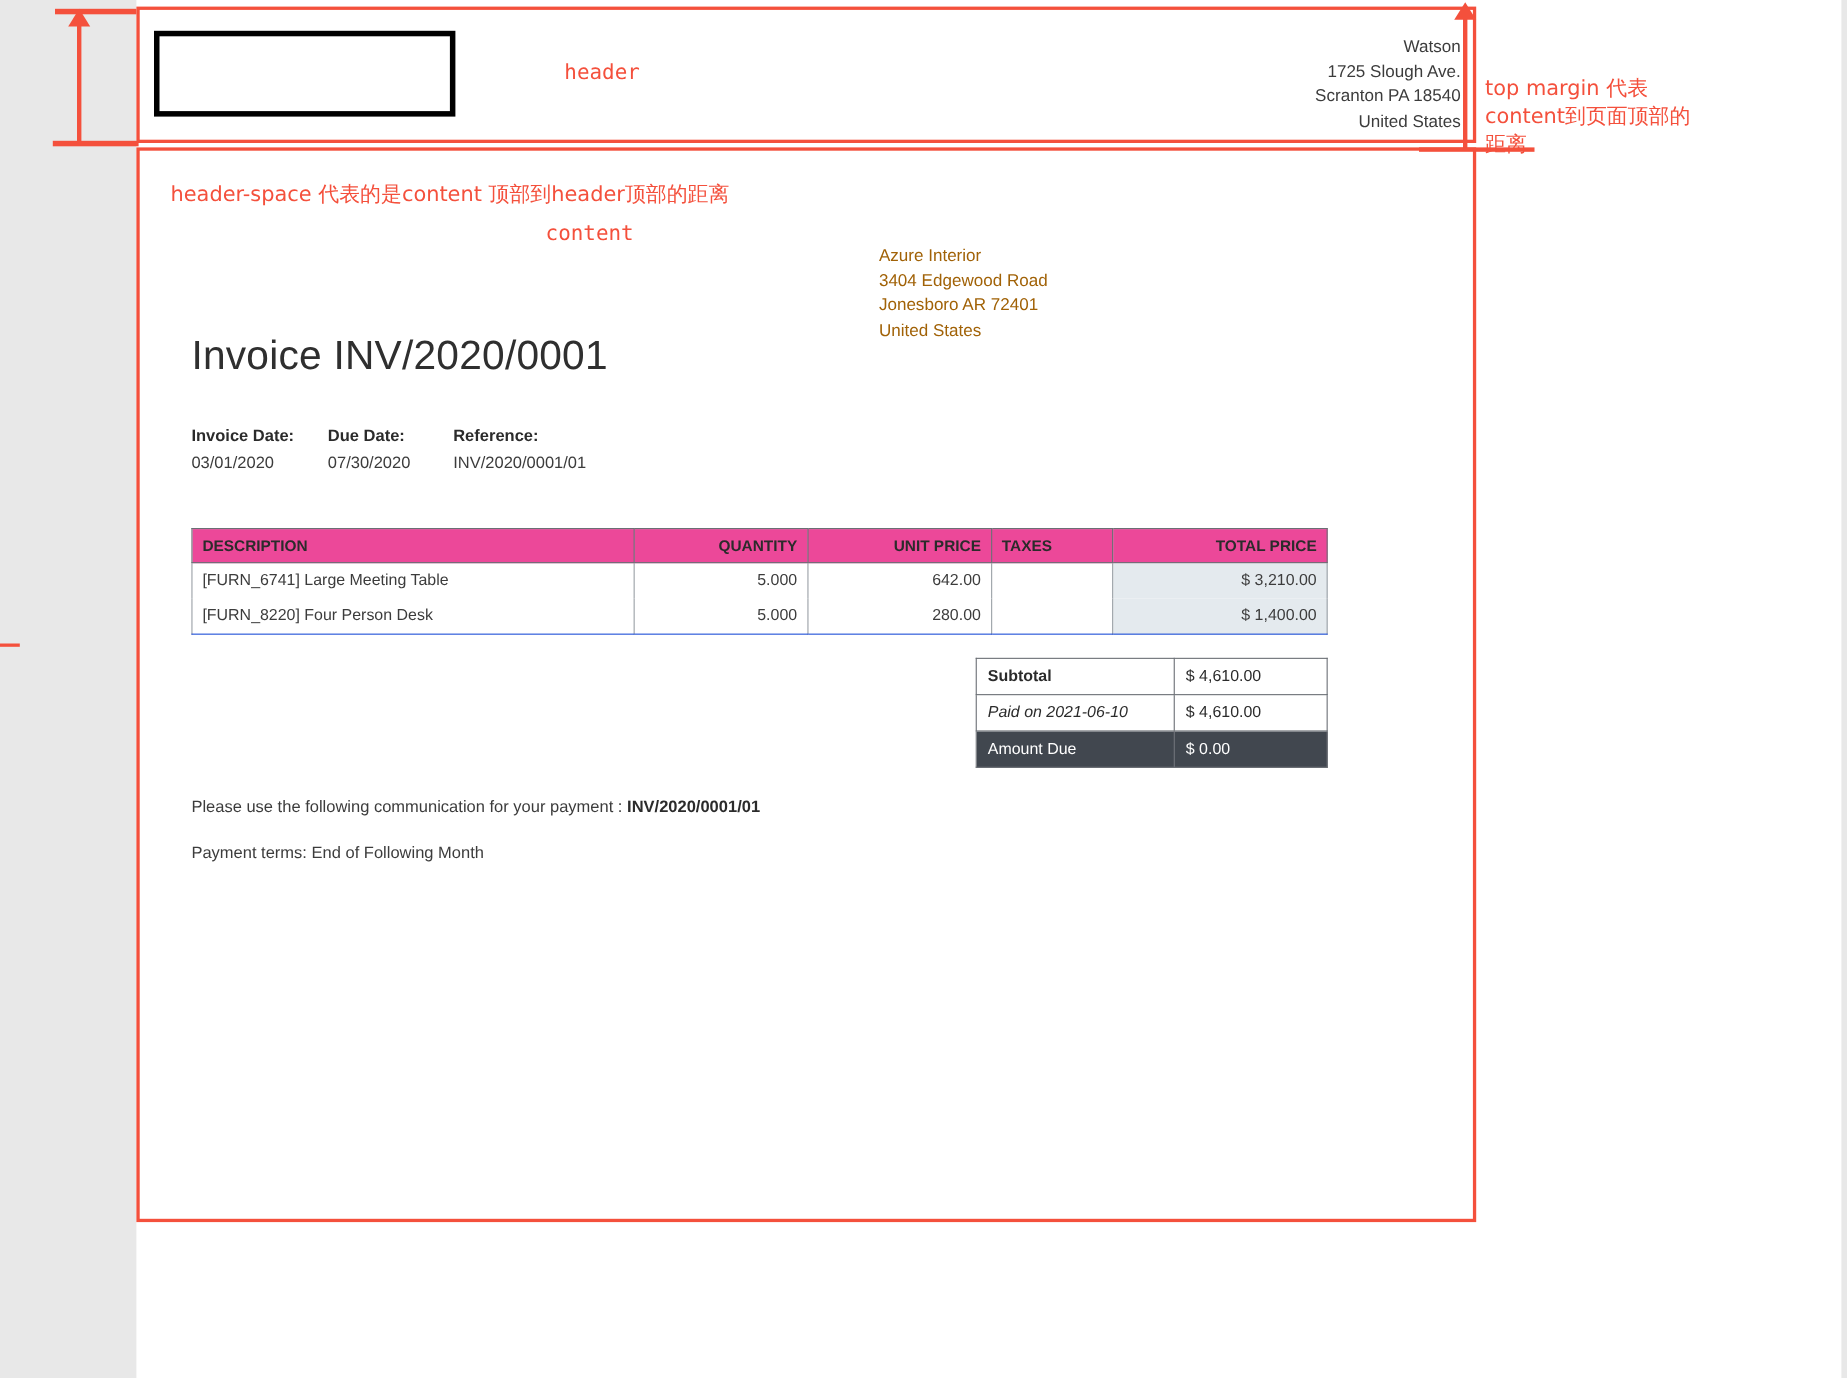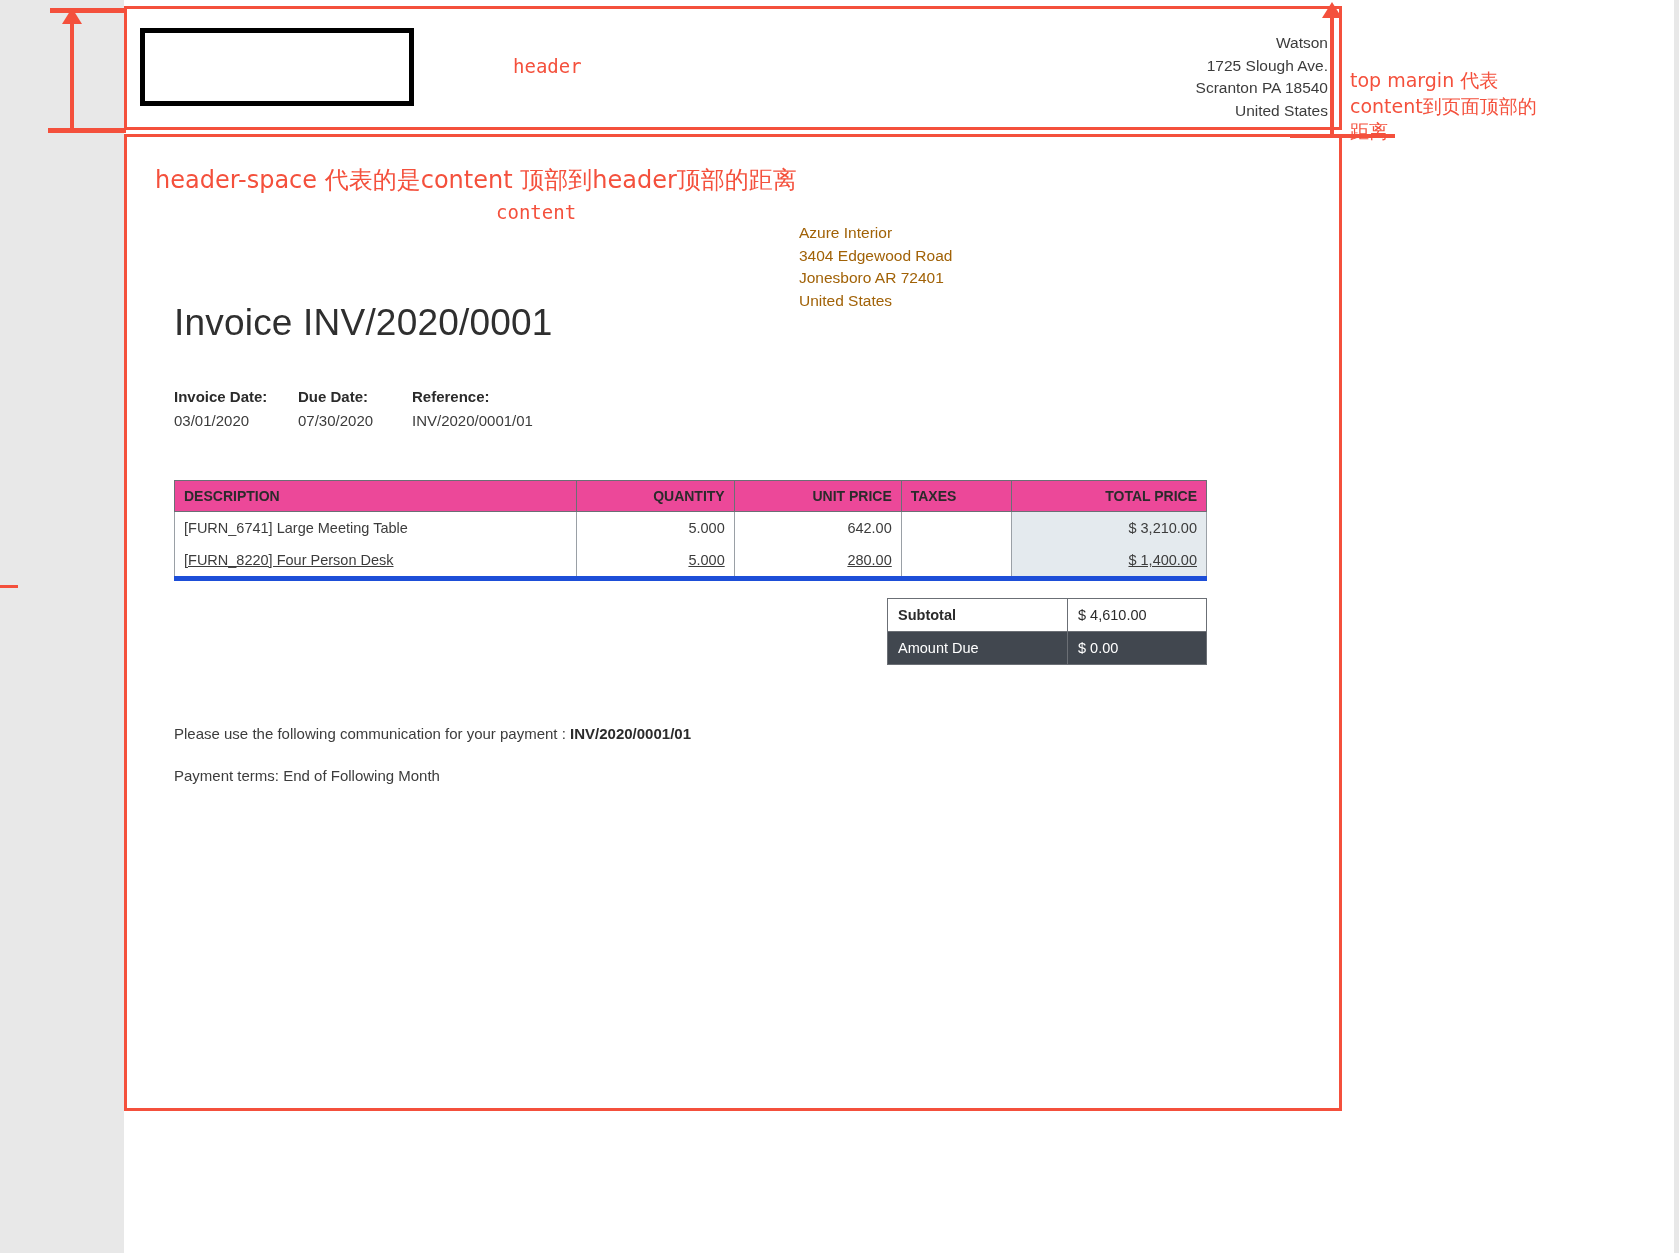--- a/index.html
+++ b/index.html
@@ -52,21 +52,21 @@
     white-space: nowrap;
   }
   .ann-text.cjk {
     font-family: "DejaVu Sans", sans-serif;
   }
   #label-header { left: 513px; top: 55px; }
   #label-content { left: 496px; top: 201px; }
   #label-headerspace {
     left: 155px;
     top: 164px;
-    font-size: 24px;
+    font-size: 19px;
   }
   #label-topmargin {
     left: 1350px;
     top: 68px;
     line-height: 1.35;
     white-space: normal;
     width: 200px;
   }
 
   
@@ -193,22 +193,21 @@
     background: #ec4899;
     white-space: nowrap;
   }
   #lines-table td {
     border-left: 1px solid #9aa0a6;
     border-right: 1px solid #9aa0a6;
     padding: 8px 9px;
     color: #3c3c3c;
   }
   #lines-table tbody tr:last-child td {
-    border-bottom: 5px solid #1d4ed8;
-    text-decoration: underline;
+    border-bottom: 1px solid #1d4ed8;
   }
   .col-desc { text-align: left; width: 425px; }
   .col-qty  { text-align: right; width: 148px; }
   .col-price{ text-align: right; width: 158px; margin-left: 32px; }
   .col-taxes{ text-align: left;  width: 98px; }
   .col-total{ text-align: right; width: 188px; }
   #lines-table td.col-total { background: #e4eaee; }
 
   
   #totals-table {
@@ -330,20 +329,24 @@
       </tr>
     </tbody>
   </table>
 
   <table id="totals-table">
     <tbody>
       <tr class="row-subtotal">
         <td class="tot-label">Subtotal</td>
         <td class="tot-value">$ 4,610.00</td>
       </tr>
+      <tr class="row-paid">
+        <td class="tot-label">Paid on 2021-06-10</td>
+        <td class="tot-value">$ 4,610.00</td>
+      </tr>
       <tr class="row-due">
         <td class="tot-label">Amount Due</td>
         <td class="tot-value">$ 0.00</td>
       </tr>
     </tbody>
   </table>
 
   <div id="payment-note">
     <span>Please use the following communication for your payment : </span><b>INV/2020/0001/01</b>
   </div>

